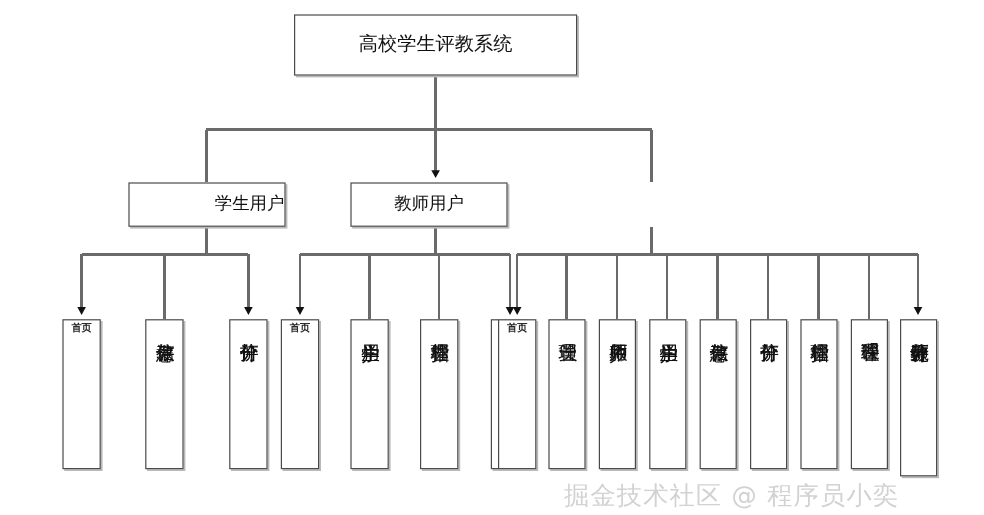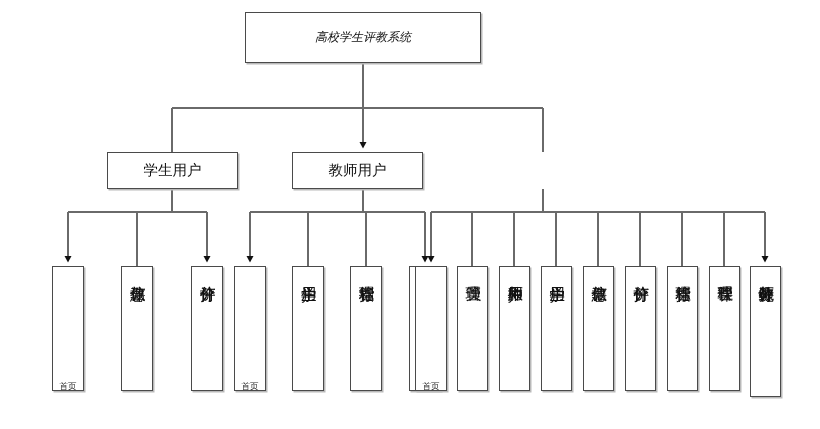--- a/index.html
+++ b/index.html
@@ -29,44 +29,44 @@
   }
   .node .lbl{
     display:block;
     line-height:1.02;
     letter-spacing:0;
     white-space:nowrap;
   }
 
   
   .root{left:245px;top:12px;width:236px;height:51px;}
-  .root .lbl{font-size:12px;font-style:italic;}
+  .root .lbl{font-size:16px;}
 
   
   .lv2{top:152px;height:37px;}
   .lv2 .lbl{font-size:14.5px;}
-  .lv2-a{left:107px;width:131px;}
+  .lv2-a{left:107px;width:131px;justify-content:flex-end;}
   .lv2-b{left:292px;width:131px;align-items:center;}
   .lv2-c{left:477px;width:131px;}
 
   
   .leaf{
     top:266px;
     align-items:flex-start;
     justify-content:center;
     padding-top:7px;
   }
   .leaf .lbl{
     writing-mode:vertical-rl;
     text-orientation:upright;
     font-size:15.5px;
     line-height:1.0;
   }
   
-  .leaf.home{align-items:flex-end;padding-top:17px;}
+  .leaf.home{align-items:flex-start;padding-top:3px;font-weight:bold;}
   .leaf.home .lbl{
     writing-mode:horizontal-tb;
     text-orientation:mixed;
     font-size:8.5px;
     color:#2b2b2b;
   }
 
   .wm{
     position:absolute;
     left:470px;top:399px;
@@ -180,14 +180,15 @@
   <div class="node leaf" style="left:667px;width:31px;height:125px;">
     <span class="lbl">指标管理</span>
   </div>
   <div class="node leaf" style="left:709px;width:31px;height:125px;">
     <span class="lbl">课程管理</span>
   </div>
   <div class="node leaf" style="left:750px;width:31px;height:131px;">
     <span class="lbl">教师评分统计</span>
   </div>
 
+  <div class="wm">掘金技术社区 @ 程序员小奕</div>
 
 </div>
 
 </body></html>

